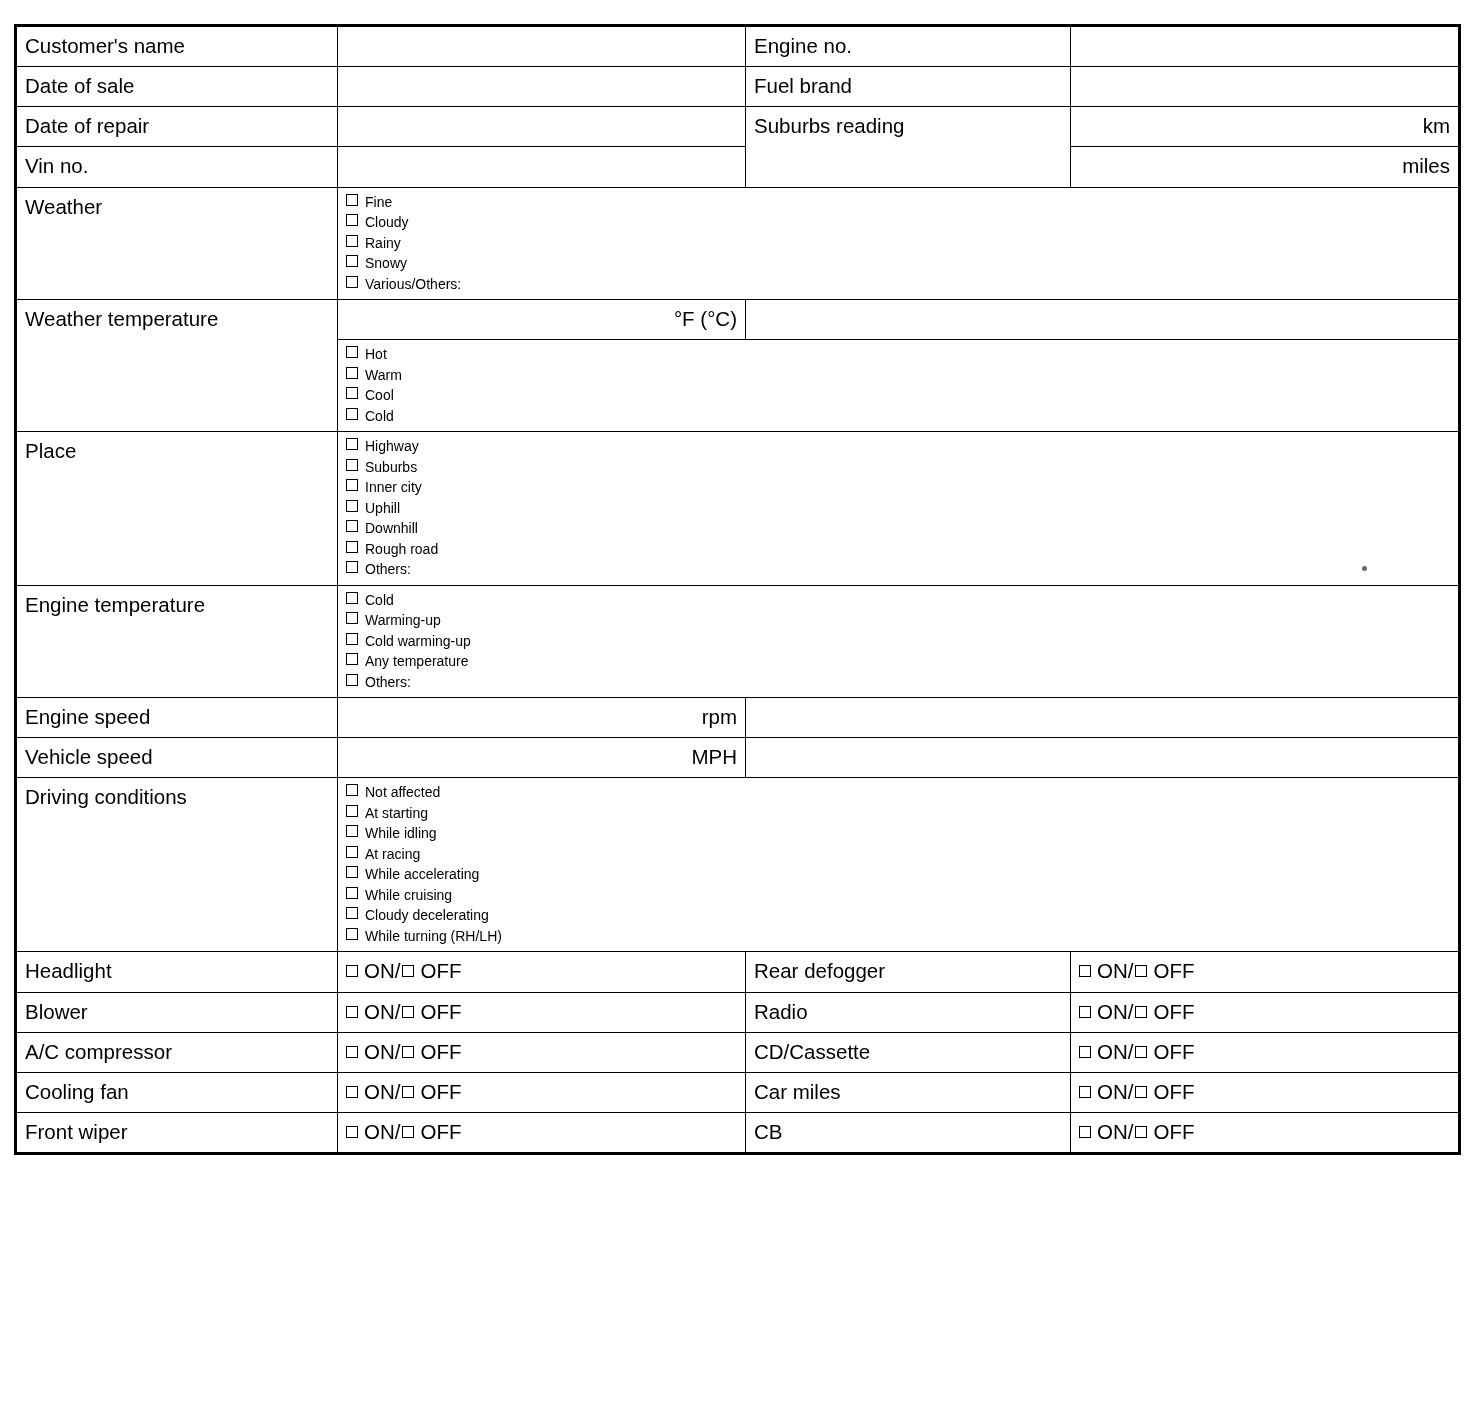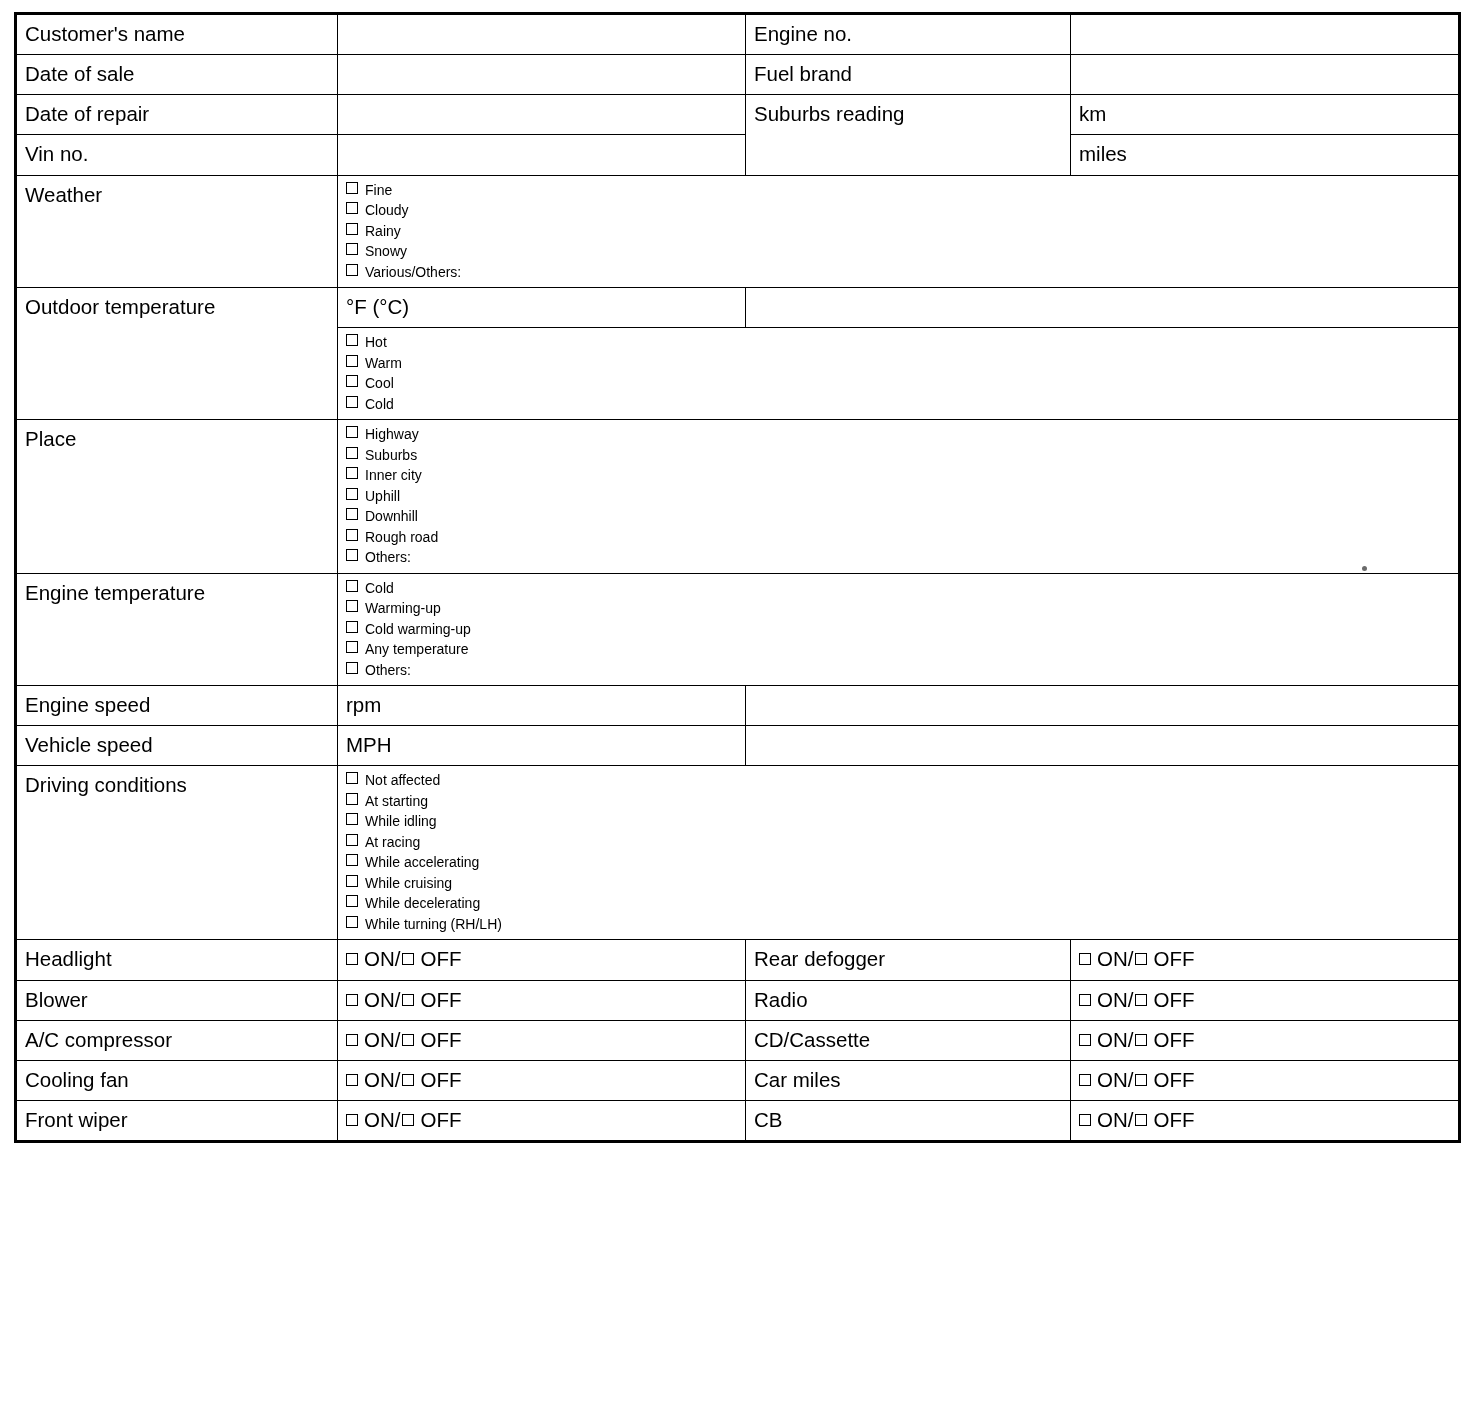--- a/index.html
+++ b/index.html
@@ -8,21 +8,21 @@
     background: #ffffff;
   }
   body {
     font-family: "Liberation Sans", sans-serif;
     color: #000000;
   }
   #sheet {
     width: 1164px;
     height: 1402px;
     box-sizing: border-box;
-    padding: 12px 14px 14px 14px;
+    padding: 24px 14px 14px 14px;
     position: relative;
   }
   table.form {
     width: 1444px;
     border-collapse: collapse;
     table-layout: fixed;
     border: 3px solid #000;
   }
   table.form td {
     border: 1px solid #000;
@@ -32,21 +32,21 @@
     line-height: 1.47;
     height: 26px;
   }
   
   col.c1 { width: 322px; }
   col.c2 { width: 408px; }
   col.c3 { width: 325px; }
   col.c4 { width: 389px; }
 
   .label { white-space: nowrap; }
-  .right { }
+  .right { text-align: right; }
 
   .cklist { margin: 0; padding: 0; }
   .ckrow {
     display: block;
     white-space: nowrap;
     font-size: 14px;
     line-height: 1.465;
   }
   .box {
     display: inline-block;
@@ -118,21 +118,21 @@
             <span class="ckrow"><span class="box"></span><span>Fine</span></span>
             <span class="ckrow"><span class="box"></span><span>Cloudy</span></span>
             <span class="ckrow"><span class="box"></span><span>Rainy</span></span>
             <span class="ckrow"><span class="box"></span><span>Snowy</span></span>
             <span class="ckrow"><span class="box"></span><span>Various/Others:</span></span>
           </div>
         </td>
       </tr>
 
       <tr>
-        <td class="label" rowspan="2">Outdoor temperature</td>
+        <td class="label" rowspan="2">Weather temperature</td>
         <td class="right">°F (°C)</td>
         <td colspan="2"></td>
       </tr>
 
       <tr>
         <td colspan="3">
           <div class="cklist">
             <span class="ckrow"><span class="box"></span><span>Hot</span></span>
             <span class="ckrow"><span class="box"></span><span>Warm</span></span>
             <span class="ckrow"><span class="box"></span><span>Cool</span></span>
@@ -184,21 +184,21 @@
       <tr>
         <td class="label">Driving conditions</td>
         <td colspan="3">
           <div class="cklist">
             <span class="ckrow"><span class="box"></span><span>Not affected</span></span>
             <span class="ckrow"><span class="box"></span><span>At starting</span></span>
             <span class="ckrow"><span class="box"></span><span>While idling</span></span>
             <span class="ckrow"><span class="box"></span><span>At racing</span></span>
             <span class="ckrow"><span class="box"></span><span>While accelerating</span></span>
             <span class="ckrow"><span class="box"></span><span>While cruising</span></span>
-            <span class="ckrow"><span class="box"></span><span>While decelerating</span></span>
+            <span class="ckrow"><span class="box"></span><span>Cloudy decelerating</span></span>
             <span class="ckrow"><span class="box"></span><span>While turning (RH/LH)</span></span>
           </div>
         </td>
       </tr>
 
       <tr>
         <td class="label">Headlight</td>
         <td><span class="onoff"><span class="box"></span><span>ON/</span><span class="box" style="margin-left:2px"></span><span>OFF</span></span></td>
         <td class="label">Rear defogger</td>
         <td><span class="onoff"><span class="box"></span><span>ON/</span><span class="box" style="margin-left:2px"></span><span>OFF</span></span></td>

